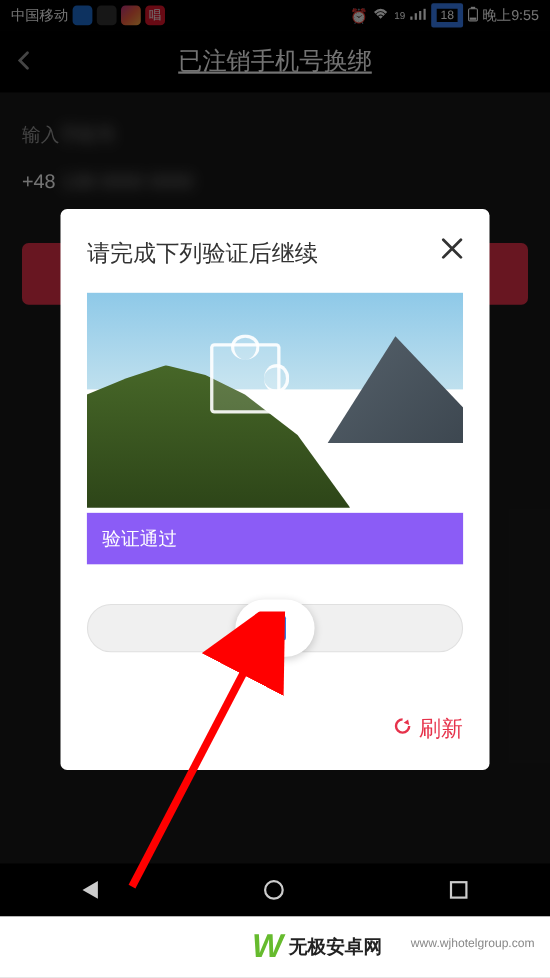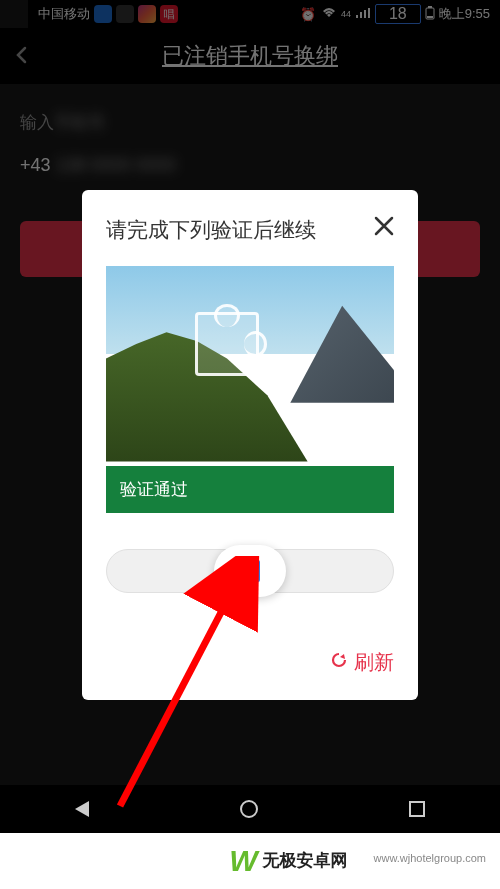--- a/index.html
+++ b/index.html
@@ -13,34 +13,33 @@
     }
     .status-bar {
       height: 28px;
       background: #000;
       color: #fff;
       display: flex;
       align-items: center;
       justify-content: space-between;
       padding: 0 10px;
       font-size: 13px;
-      margin-left: 28px;
     }
     .status-left { display: flex; align-items: center; gap: 4px; }
     .status-right { display: flex; align-items: center; gap: 4px; }
     .app-icon {
       width: 18px; height: 18px; border-radius: 4px;
       display: inline-block;
     }
     .app-icon.blue { background: #1e6fd4; }
     .app-icon.dark { background: #333; }
     .app-icon.purple { background: linear-gradient(135deg,#c13584,#f56040,#fcaf45); }
     .app-icon.red { background: #e6172d; color:#fff; font-size:11px; line-height:18px; text-align:center; }
     .battery-box {
-      border: 1px solid #3b82f6; padding: 0 13px; font-size: 16px;
+      border: 5px solid #3b82f6; padding: 0 3px; font-size: 11px;
       border-radius: 2px;
     }
     .header {
       height: 56px;
       display: flex;
       align-items: center;
       padding: 0 12px;
       color: #fff;
       background: #000;
     }
@@ -81,21 +80,21 @@
     }
     .overlay {
       position: absolute;
       top: 0; left: 0; right: 0; bottom: 0;
       background: rgba(0,0,0,0.55);
       display: flex;
       align-items: center;
       justify-content: center;
     }
     .captcha-dialog {
-      width: 336px;
+      width: 390px;
       background: #fff;
       border-radius: 6px;
       padding: 26px 24px 24px;
       position: relative;
     }
     .captcha-title {
       font-size: 21px;
       color: #333;
       margin-bottom: 22px;
     }
@@ -139,21 +138,21 @@
     }
     .puzzle-piece::before, .puzzle-piece::after {
       content:""; position:absolute; width:20px; height:20px;
       border:3px solid rgba(255,255,255,0.9);
       background: rgba(255,255,255,0.15);
       border-radius:50%;
     }
     .puzzle-piece::before { top:-11px; left:50%; transform:translateX(-50%); border-bottom:none; }
     .puzzle-piece::after { right:-11px; top:50%; transform:translateY(-50%); border-left:none; }
     .success-banner {
-      background: #15803d;
+      background: #8b5cf6;
       color: #fff;
       font-size: 17px;
       padding: 12px 14px;
     }
     .slider-track {
       margin-top: 36px;
       height: 44px;
       background: #f0f0f0;
       border: 1px solid #e0e0e0;
       border-radius: 22px;
@@ -253,21 +252,21 @@
     <span class="app-icon purple"></span>
     <span class="app-icon red">唱</span>
   </div>
   <div class="status-right">
     <span>⏰</span>
     <span>
       <svg width="16" height="12" viewBox="0 0 16 12">
           <path d="M8 10 L6 8 Q8 6 10 8 Z M4 6 Q8 2 12 6 L10.5 7.5 Q8 5 5.5 7.5 Z M2 4 Q8 -2 14 4 L12.5 5.5 Q8 1 3.5 5.5 Z" fill="#fff"></path>
         </svg>
     </span>
-    <span style="font-size:9px">44</span>
+    <span style="font-size:9px">19</span>
     <span>
       <svg width="16" height="12" viewBox="0 0 16 12">
           <rect x="1" y="8" width="2" height="3" fill="#fff"></rect>
           <rect x="5" y="5" width="2" height="6" fill="#fff"></rect>
           <rect x="9" y="3" width="2" height="8" fill="#fff"></rect>
           <rect x="13" y="1" width="2" height="10" fill="#fff"></rect>
         </svg>
     </span>
     <span class="battery-box">18</span>
     <span>
@@ -288,21 +287,21 @@
       </svg>
   </div>
   <div class="header-title">已注销手机号换绑</div>
 </div>
 
 <div class="body-content">
   <div class="input-label">
     <span>输入</span><span class="blurred">手机号</span>
   </div>
   <div class="phone-row">
-    <span>+43</span> <span class="blurred">138 0000 0000</span>
+    <span>+48</span> <span class="blurred">138 0000 0000</span>
   </div>
   <button class="next-btn">下一步</button>
 </div>
 
 <div class="overlay">
   <div class="captcha-dialog">
     <div class="captcha-title">请完成下列验证后继续</div>
     <div class="captcha-close">
       <svg width="24" height="24" viewBox="0 0 24 24">
           <path d="M4 4 L20 20 M20 4 L4 20" stroke="#333" stroke-width="2.5" stroke-linecap="round"></path>

